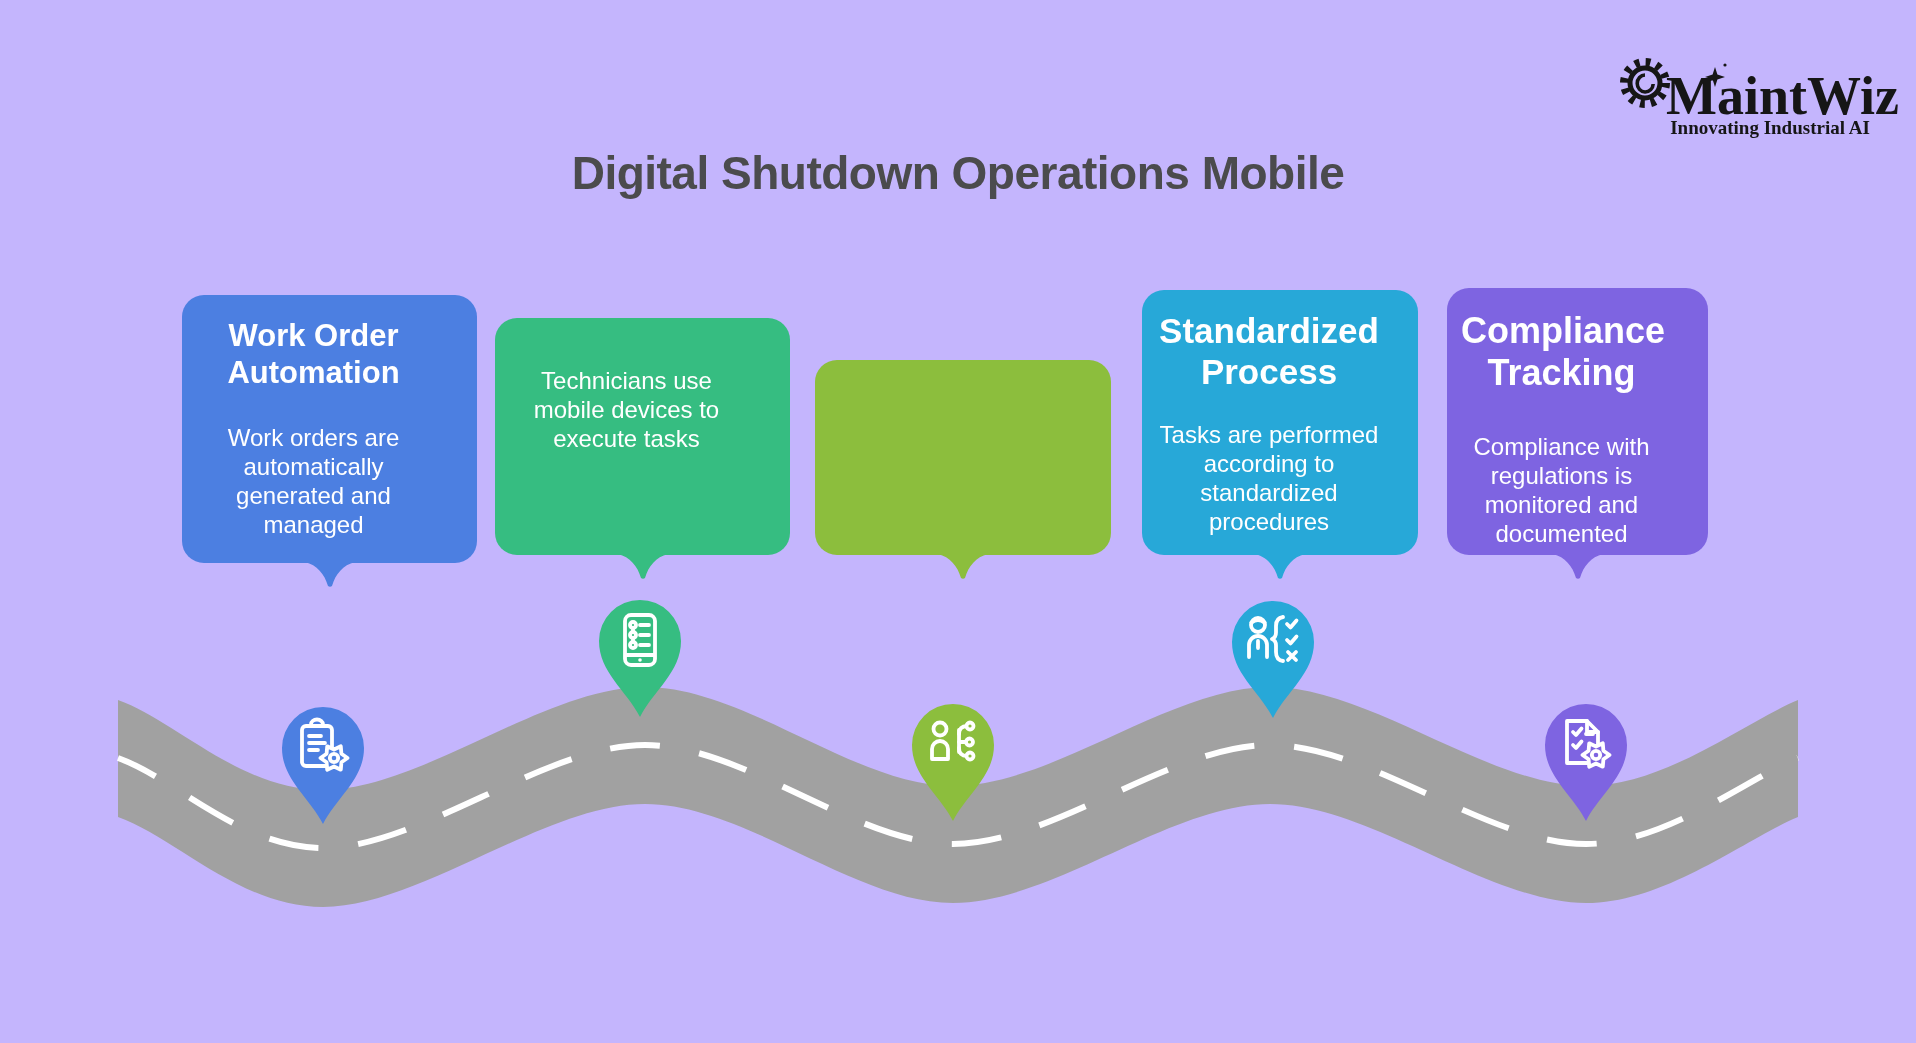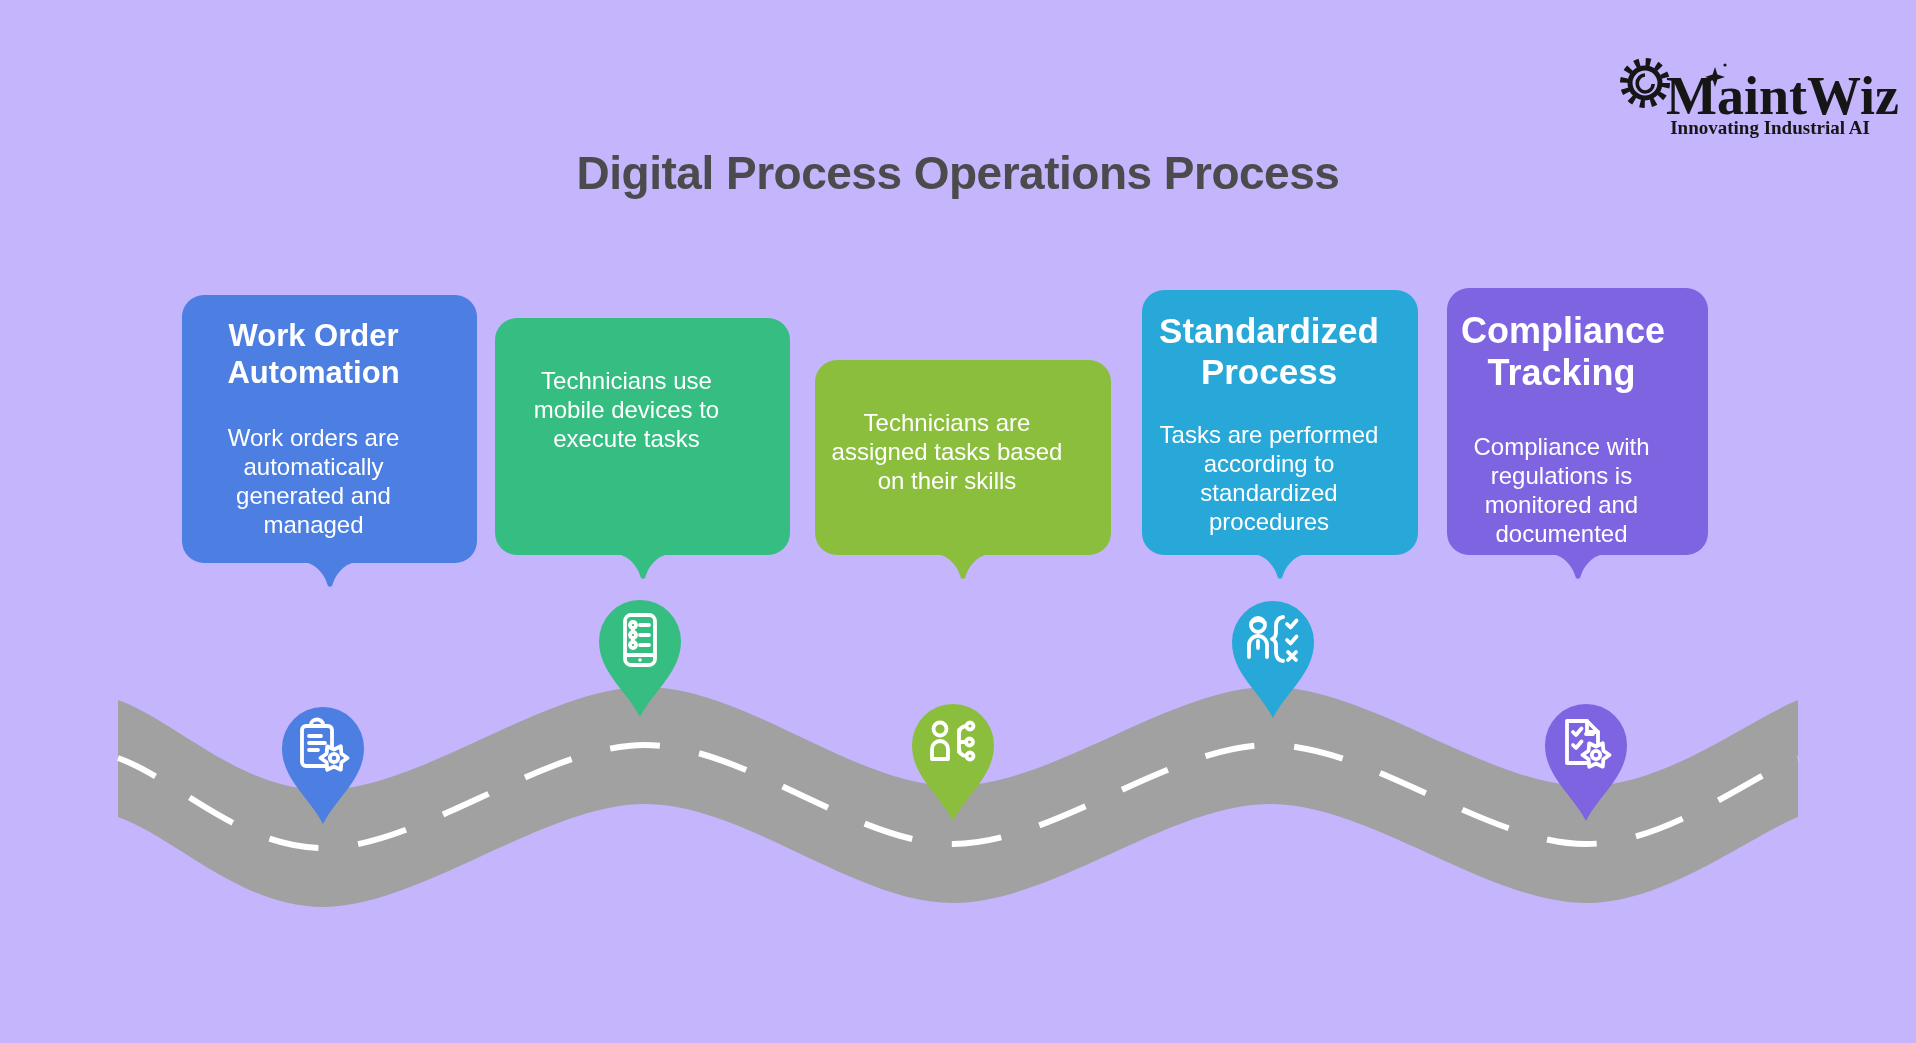--- a/index.html
+++ b/index.html
@@ -62,21 +62,21 @@
         <path d="M27 25 a8 8.5 0 1 0 8.2 9" stroke-width="3.6"></path>
       </g>
       <path fill="#161616" d="M97 17 l2.4 7.6 7.6 2.4 -7.6 2.4 -2.4 7.6 -2.4 -7.6 -7.6 -2.4 7.6 -2.4 z"></path>
       <circle cx="107" cy="15" r="1.6" fill="#161616"></circle>
       <circle cx="88" cy="32" r="1.4" fill="#161616"></circle>
       <text x="48" y="64" font-family="Liberation Serif, DejaVu Serif, serif" font-size="54" font-weight="700" fill="#161616">MaintWiz</text>
       <text x="152" y="84" text-anchor="middle" font-family="Liberation Serif, DejaVu Serif, serif" font-size="19" font-weight="600" fill="#161616">Innovating Industrial AI</text>
     </svg>
   </div>
 
-  <div class="page-title">Digital Process Operations Process</div>
+  <div class="page-title">Digital Shutdown Operations Mobile</div>
 
   <svg class="road-svg" viewBox="0 0 1916 1043" style="--road: #a1a1a1; --line: #ffffff;">
     <path fill="var(--road)" d="M118 700
          C 175 720 240 790 323 790
          C 420 790 545 687 645 687
          C 745 687 855 786 953 786
          C 1053 786 1170 687 1270 687
          C 1370 687 1488 786 1586 786
          C 1665 786 1745 722 1798 700
          L 1798 817
@@ -189,21 +189,20 @@
   </div>
 
   <div class="card card2" style="--accent: #36bd81;">
     <div class="card-desc">Technicians use mobile devices to execute tasks</div>
     <svg class="tail" width="50" height="25" viewBox="0 0 50 25">
       <path fill="var(--accent)" d="M0 0 H50 C38 3 30.5 12 27 24 Q25 25.5 23 24 C19.5 12 12 3 0 0 Z"></path>
     </svg>
   </div>
 
   <div class="card card3" style="--accent: #8cbe3d;">
-    <div class="card-desc">Technicians are assigned tasks based on their skills</div>
     <svg class="tail" width="50" height="25" viewBox="0 0 50 25">
       <path fill="var(--accent)" d="M0 0 H50 C38 3 30.5 12 27 24 Q25 25.5 23 24 C19.5 12 12 3 0 0 Z"></path>
     </svg>
   </div>
 
   <div class="card card4" style="--accent: #27a8d8;">
     <div class="card-title">Standardized Process</div>
     <div class="card-desc">Tasks are performed according to standardized procedures</div>
     <svg class="tail" width="50" height="25" viewBox="0 0 50 25">
       <path fill="var(--accent)" d="M0 0 H50 C38 3 30.5 12 27 24 Q25 25.5 23 24 C19.5 12 12 3 0 0 Z"></path>

